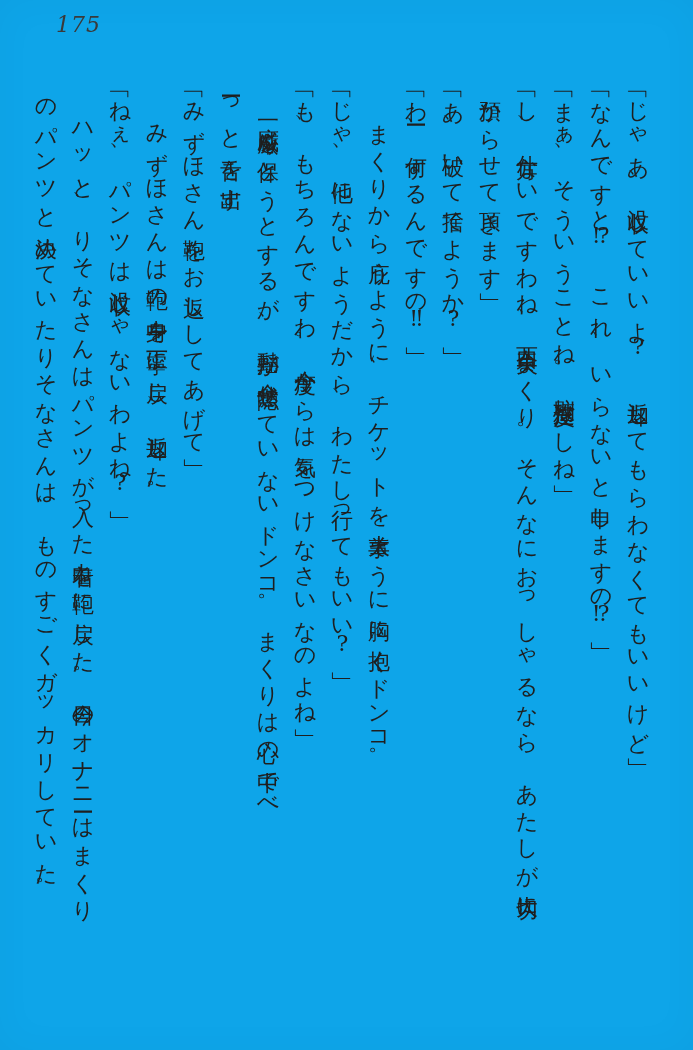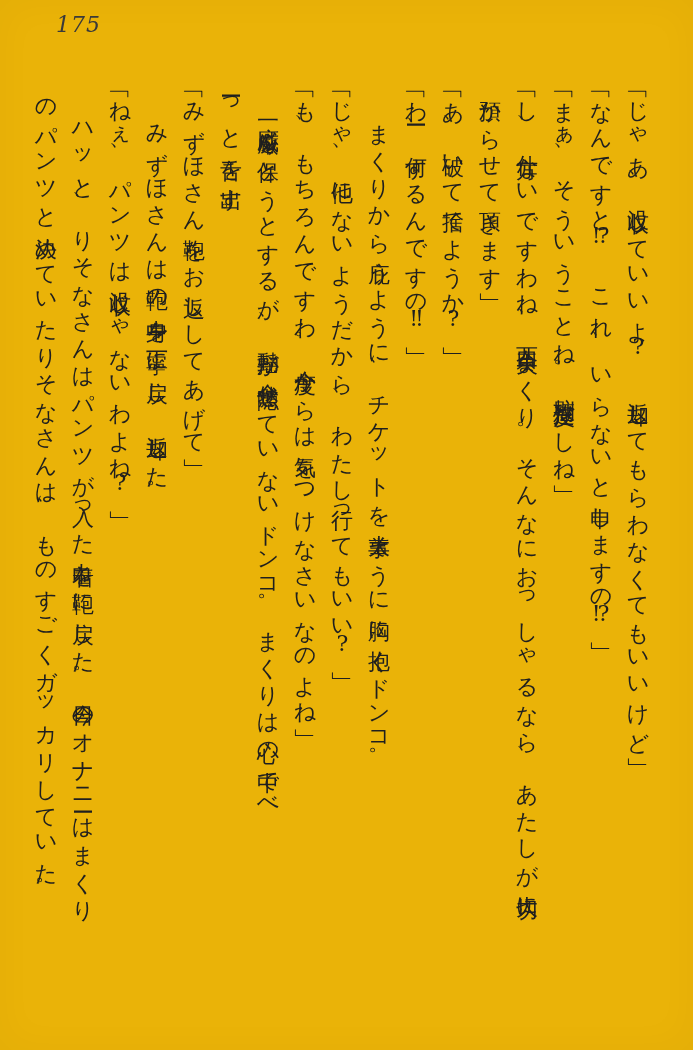--- a/index.html
+++ b/index.html
@@ -4,21 +4,21 @@
 <style>
   html, body {
     margin: 0;
     padding: 0;
     background: #e8e8e8;
   }
   .page {
     position: relative;
     width: 693px;
     height: 1050px;
-    background: #eab308;
+    background: #0ea5e9;
     overflow: hidden;
     box-shadow: inset 0 0 40px rgba(0,0,0,0.03);
   }
   .page-number {
     position: absolute;
     top: 12px;
     left: 56px;
     font-family: "DejaVu Serif", serif;
     font-style: italic;
     font-size: 22px;

